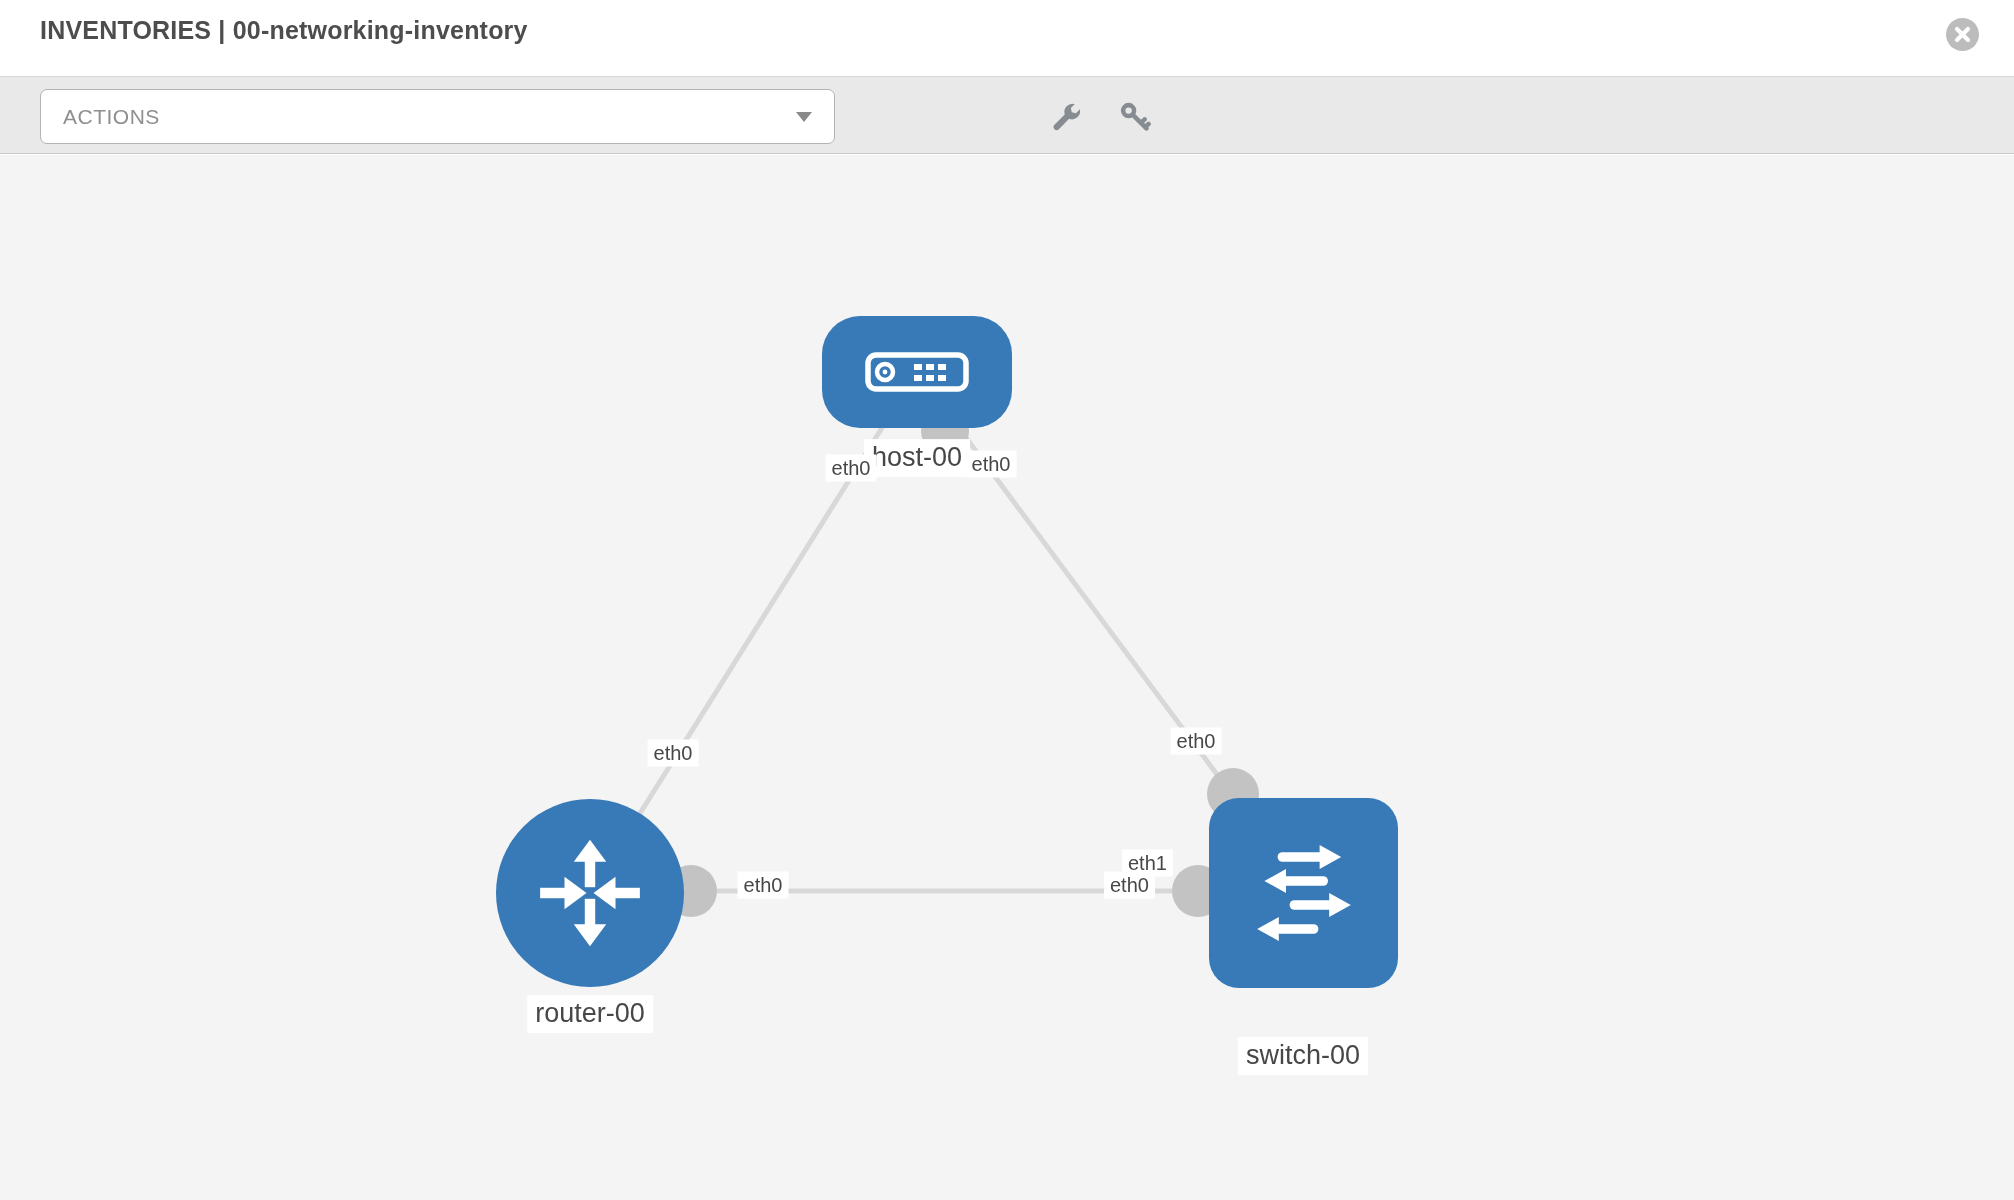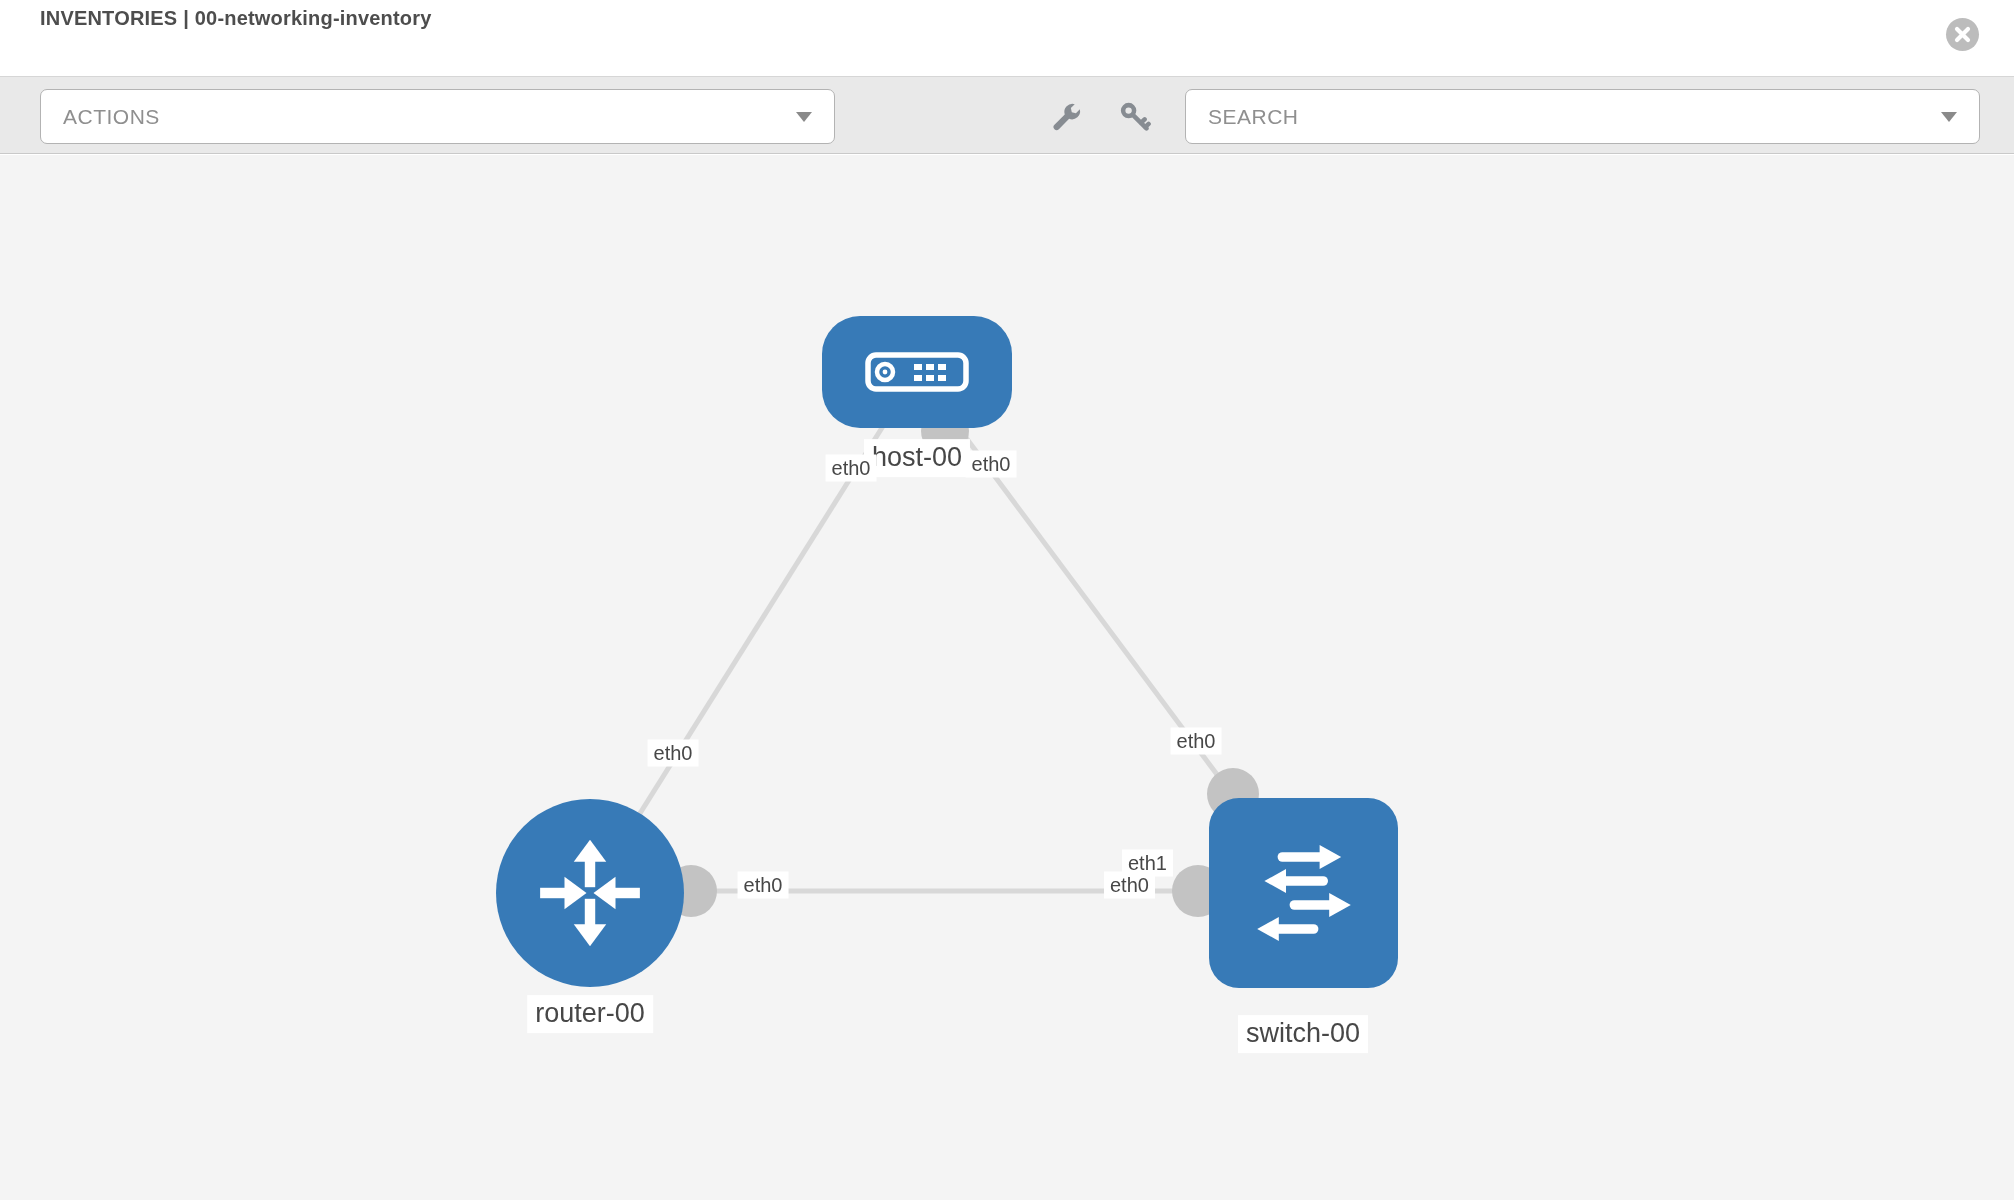--- a/index.html
+++ b/index.html
@@ -2,21 +2,21 @@
 <html><head>
 <meta charset="utf-8">
 <style>
   * { margin:0; padding:0; box-sizing:border-box; }
   html,body { width:2014px; height:1200px; overflow:hidden; background:#fff;
     font-family:"Liberation Sans","DejaVu Sans",sans-serif; }
   .app { position:relative; width:2014px; height:1200px; background:#fff; }
 
   
   .hdr { position:absolute; top:0; left:0; width:100%; height:76px; background:#fff; }
-  .hdr-title { position:absolute; left:40px; top:7px; font-size:20px; font-weight:bold;
+  .hdr-title { position:absolute; left:40px; top:16px; font-size:25px; font-weight:bold;
     color:#4d4d4d; letter-spacing:.2px; }
   .hdr-title span { font-weight:bold; }
   .close-btn { position:absolute; left:1946px; top:18px; width:33px; height:33px;
     border-radius:50%; background:#bcbcbc; display:flex; align-items:center; justify-content:center;
     cursor:pointer; }
 
   
   .tbar { position:absolute; top:76px; left:0; width:100%; height:78px; background:#e9e9e9;
     border-top:1px solid #d6d6d6; border-bottom:1px solid #c9c9c9; }
   .select-box { position:absolute; top:12px; height:55px; background:#fff;
@@ -41,21 +41,21 @@
   .node-host   { left:822px;  top:161px; width:190px; height:112px; border-radius:38px; }
   .node-router { left:496px;  top:644px; width:188px; height:188px; border-radius:50%; }
   .node-switch { left:1209px; top:643px; width:189px; height:190px; border-radius:30px; }
 
   .lbl { position:absolute; z-index:3; background:#fff; color:#474747; white-space:nowrap;
     transform:translate(-50%,-50%); line-height:1.25; }
   .node-lbl { font-size:27px; padding:2px 8px; }
   .if-lbl   { font-size:20px; padding:1px 6px;text-align:right; }
   .lbl-host   { left:917px;  top:303px; }
   .lbl-router { left:590px;  top:859px; }
-  .lbl-switch { left:1303px; top:879px; }
+  .lbl-switch { left:1303px; top:901px; }
   .if-host-left   { left:851px;  top:313px; }
   .if-host-right  { left:991px;  top:309px; }
   .if-router-up   { left:673px;  top:598px; }
   .if-switch-up   { left:1196px; top:586px; }
   .if-router-right{ left:763px;  top:730px; }
   .if-sw-hidden   { left:1104px; top:730px; transform:translate(0,-50%); z-index:3; }
   .if-sw-front    { left:1122px; top:708px; transform:translate(0,-50%); z-index:4; }
 </style>
 </head>
 <body>
@@ -78,24 +78,20 @@
     </div>
     <svg class="tool-icon ti-wrench" viewBox="0 0 24 24">
       <path fill="#878c92" d="M21.6 6.2 18.7 9.1 15.6 8.4 14.9 5.3 17.8 2.4
         A6.1 6.1 0 0 0 10.3 10.1 L2.6 17.8 A2.3 2.3 0 0 0 5.9 21.1 L13.6 13.4
         A6.1 6.1 0 0 0 21.6 6.2 Z"></path>
     </svg>
     <svg class="tool-icon ti-key" viewBox="0 0 24 24">
       <circle cx="7.2" cy="7.2" r="4.1" fill="none" stroke="#878c92" stroke-width="3.4"></circle>
       <path d="M10.2 10.2 L20.6 20.6 M16.4 16.4 L19.2 13.8 M19.6 19.6 L22.2 17.2" fill="none" stroke="#878c92" stroke-width="3.4" stroke-linecap="round"></path>
     </svg>
-    <div class="select-box sb-search">
-      <div class="ph">SEARCH</div>
-      <div class="caret"></div>
-    </div>
   </div>
 
   <div class="canvas">
 
     <svg class="net-svg" width="2014" height="1045">
       <line x1="917" y1="217" x2="590" y2="738" stroke="#d8d8d8" stroke-width="5"></line>
       <line x1="917" y1="217" x2="1233" y2="641" stroke="#d8d8d8" stroke-width="5"></line>
       <line x1="590" y1="736" x2="1198" y2="736" stroke="#d8d8d8" stroke-width="5"></line>
       <circle cx="945" cy="276" r="24" fill="#c3c3c3"></circle>
       <circle cx="691" cy="736" r="26" fill="#c3c3c3"></circle>

